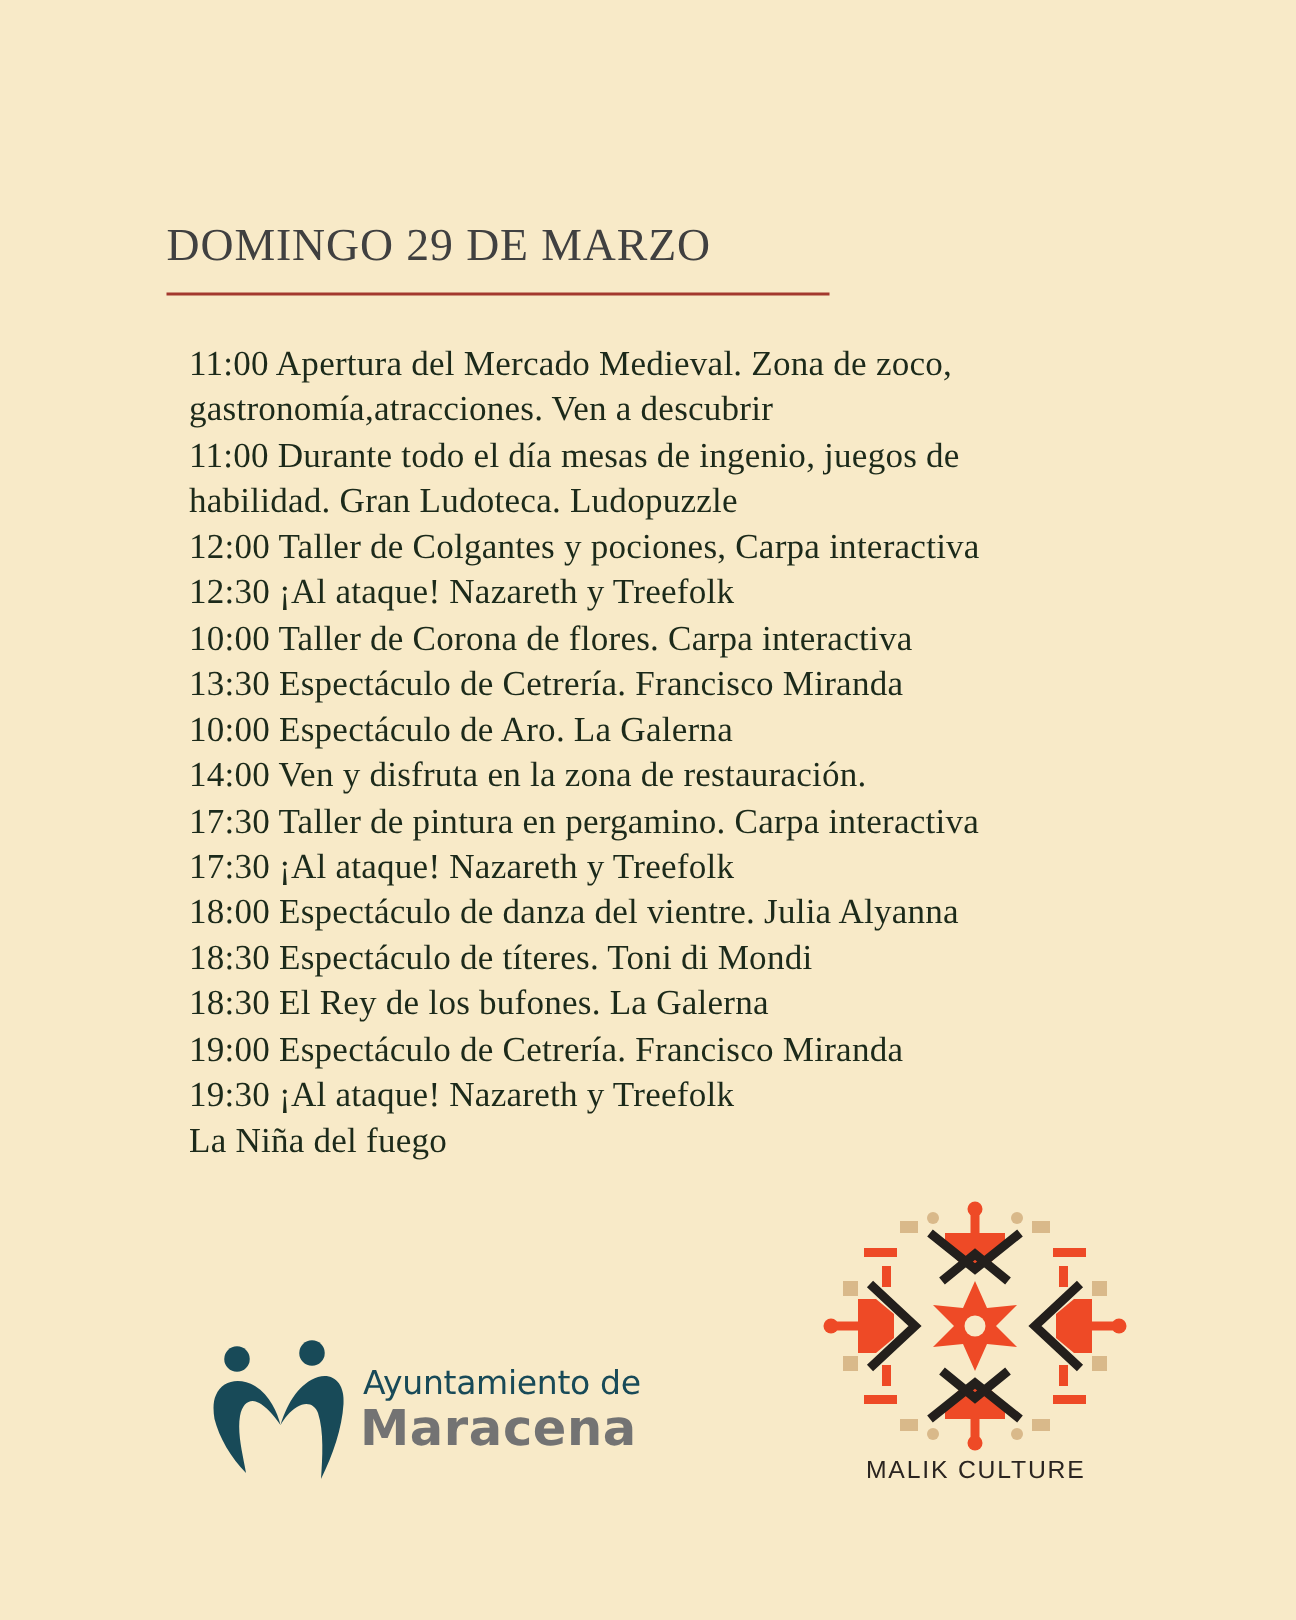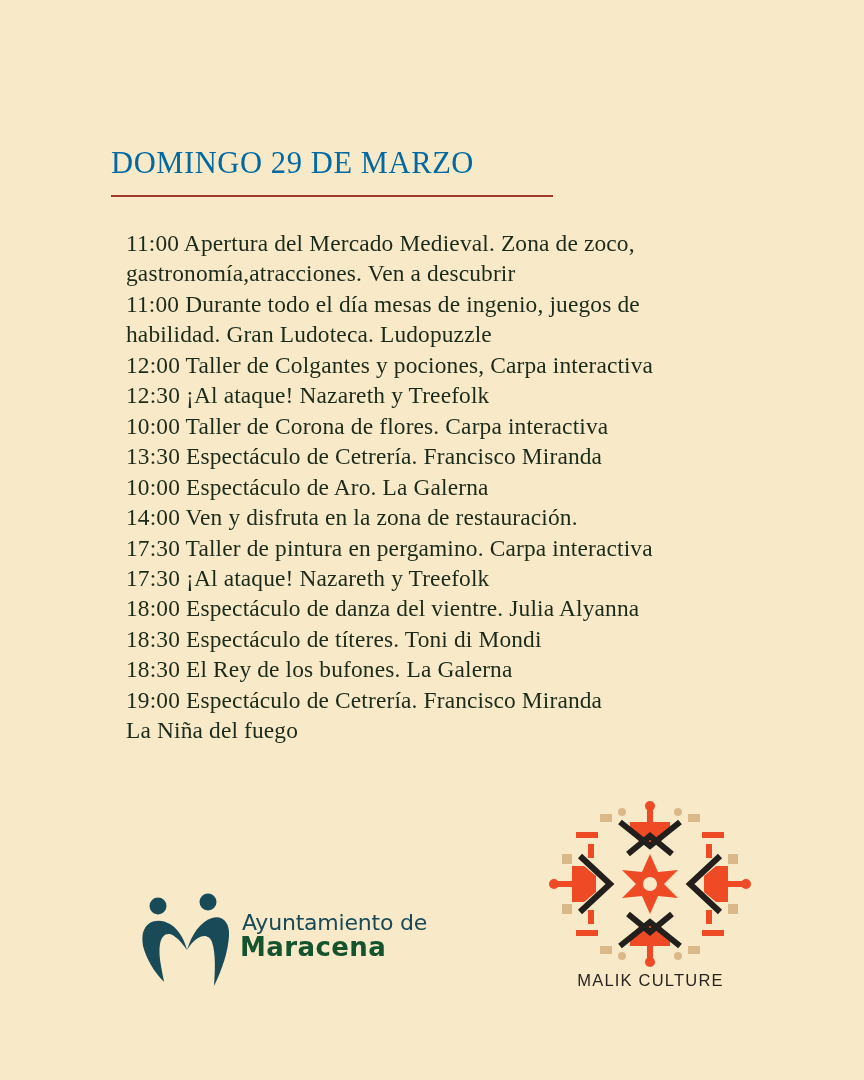--- a/index.html
+++ b/index.html
@@ -5,41 +5,41 @@
   html, body { margin:0; padding:0; }
   body {
     width:864px; height:1080px; overflow:hidden;
     background:#f8eac8;
     position:relative;
     font-family:"Liberation Serif", "DejaVu Serif", serif;
   }
   .title {
     position:absolute; left:111px; top:146px;
     font-size:30.5px; letter-spacing:0.6px;
-    color:#0369a1; white-space:nowrap;
+    color:#404040; white-space:nowrap;
     font-family:"Liberation Serif", serif;
   }
   .rule {
     position:absolute; left:111px; top:195px; width:442px; height:2px;
     background:#a3392e;
   }
   .schedule {
     position:absolute; left:111px; top:213px; margin:15px; padding:0; list-style:none;
     color:#1c2a1a; font-size:23.4px; line-height:30.45px; letter-spacing:0.15px;
   }
   .schedule li { white-space:nowrap; }
   .logo-maracena { position:absolute; left:140px; top:890px; width:320px; height:100px; }
   .logo-maracena svg { position:absolute; left:0; top:0; }
   .maracena-line1 {
     position:absolute; left:102px; top:20px; font-family:"DejaVu Sans", sans-serif;
     font-size:22px; color:#184a58; white-space:nowrap; letter-spacing:-0.2px;
   }
   .maracena-line2 {
     position:absolute; left:100px; top:42px; font-family:"DejaVu Sans", sans-serif;
-    font-weight:bold; font-size:26px; color:#14532d; white-space:nowrap; letter-spacing:0.4px;
+    font-weight:bold; font-size:33px; color:#737373; white-space:nowrap; letter-spacing:0.4px;
   }
   .logo-malik { position:absolute; left:548px; top:800px; width:210px; height:200px; }
   .malik-text {
     position:absolute; left:0; top:171px; width:205px; text-align:center;
     font-family:Liberation Sans, sans-serif; font-size:16.5px; letter-spacing:1.2px; color:#2a2420;
     white-space:nowrap;
   }
 </style>
 </head>
 <body>
@@ -57,20 +57,21 @@
   <li>10:00 Taller de Corona de flores. Carpa interactiva</li>
   <li>13:30 Espectáculo de Cetrería. Francisco Miranda</li>
   <li>10:00 Espectáculo de Aro. La Galerna</li>
   <li>14:00 Ven y disfruta en la zona de restauración.</li>
   <li>17:30 Taller de pintura en pergamino. Carpa interactiva</li>
   <li>17:30 ¡Al ataque! Nazareth y Treefolk</li>
   <li>18:00 Espectáculo de danza del vientre. Julia Alyanna</li>
   <li>18:30 Espectáculo de títeres. Toni di Mondi</li>
   <li>18:30 El Rey de los bufones. La Galerna</li>
   <li>19:00 Espectáculo de Cetrería. Francisco Miranda</li>
+  <li>19:30 ¡Al ataque! Nazareth y Treefolk</li>
   <li>La Niña del fuego</li>
 </ul>
 
 <div class="logo-maracena">
   <svg width="92" height="100" viewBox="0 0 92 100">
     <g fill="#184a58">
       <circle cx="18" cy="16" r="8.5"></circle>
       <circle cx="68" cy="12" r="8.5"></circle>
       <path d="M4 40 C8 30 20 28 30 34 C40 40 45 52 47 60 C44 56 40 50 34 46 C28 42 22 44 20 54 C18 66 22 80 24 92 C14 82 6 68 3 56 C2 50 2 44 4 40 Z"></path>
       <path d="M47 60 C52 44 60 32 72 28 C82 25 90 32 89 46 C88 62 82 80 74 96 C75 82 76 64 72 52 C70 46 64 44 58 48 C53 51 50 55 47 60 Z"></path>

